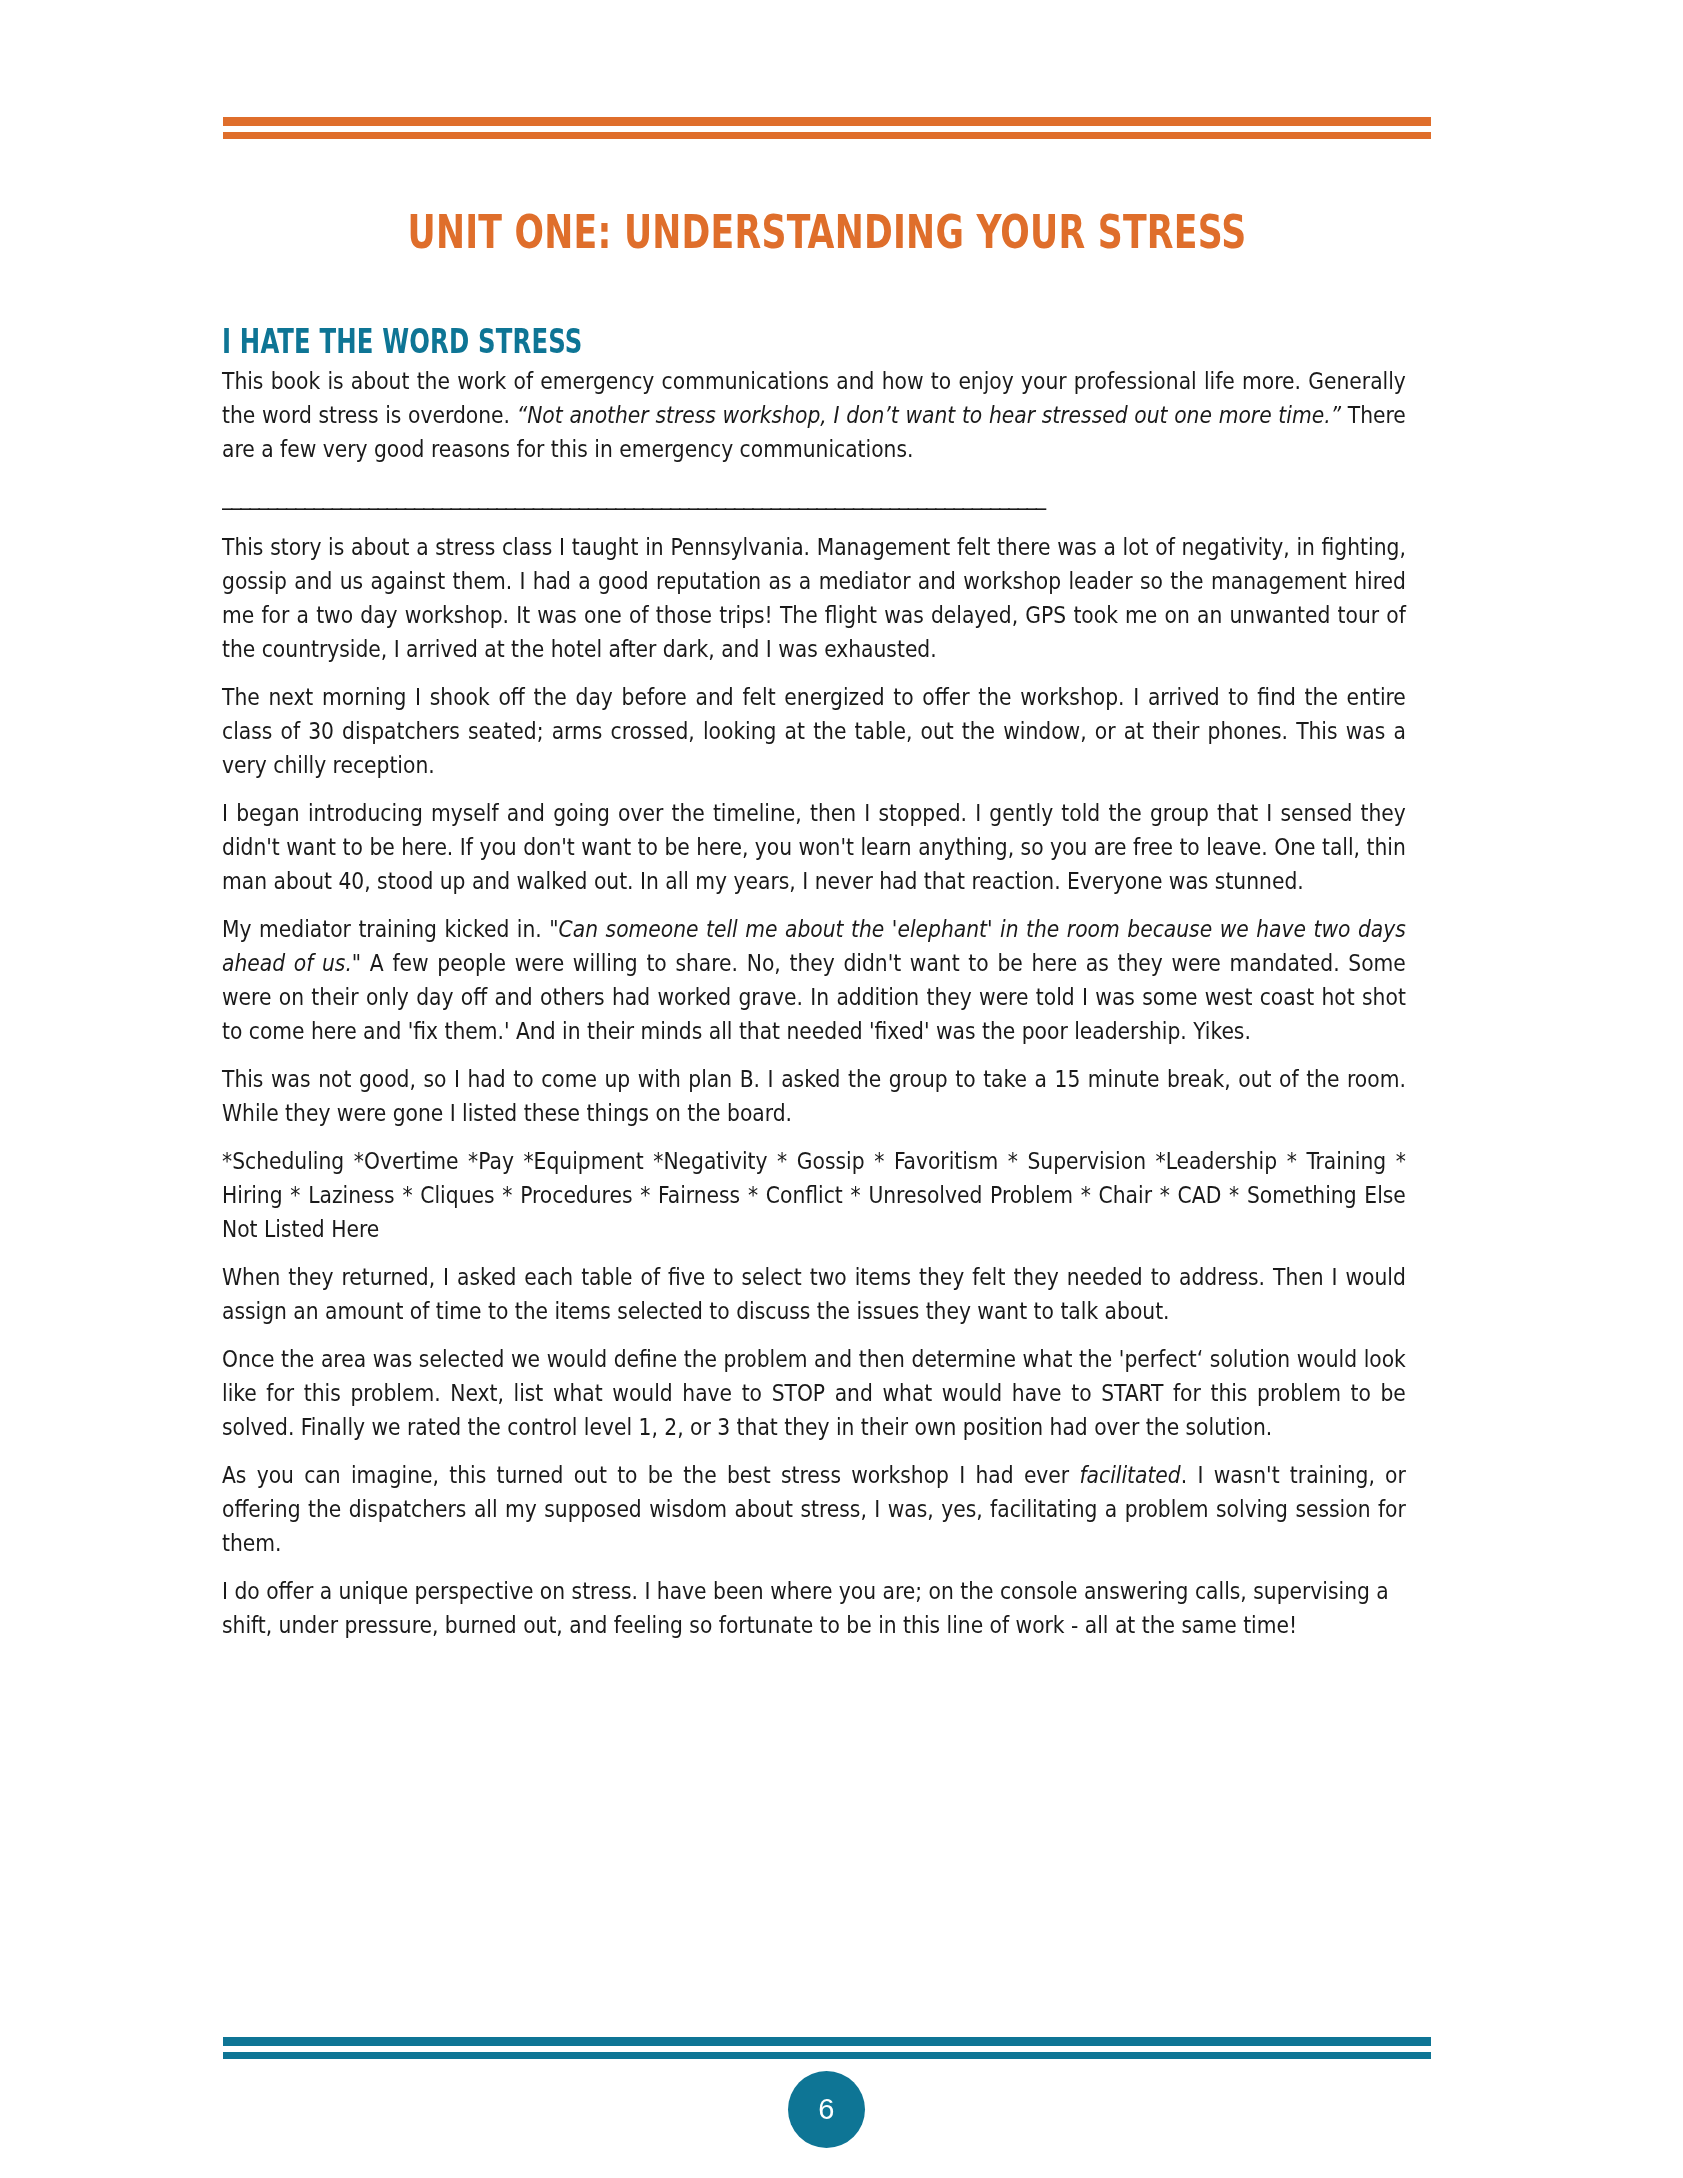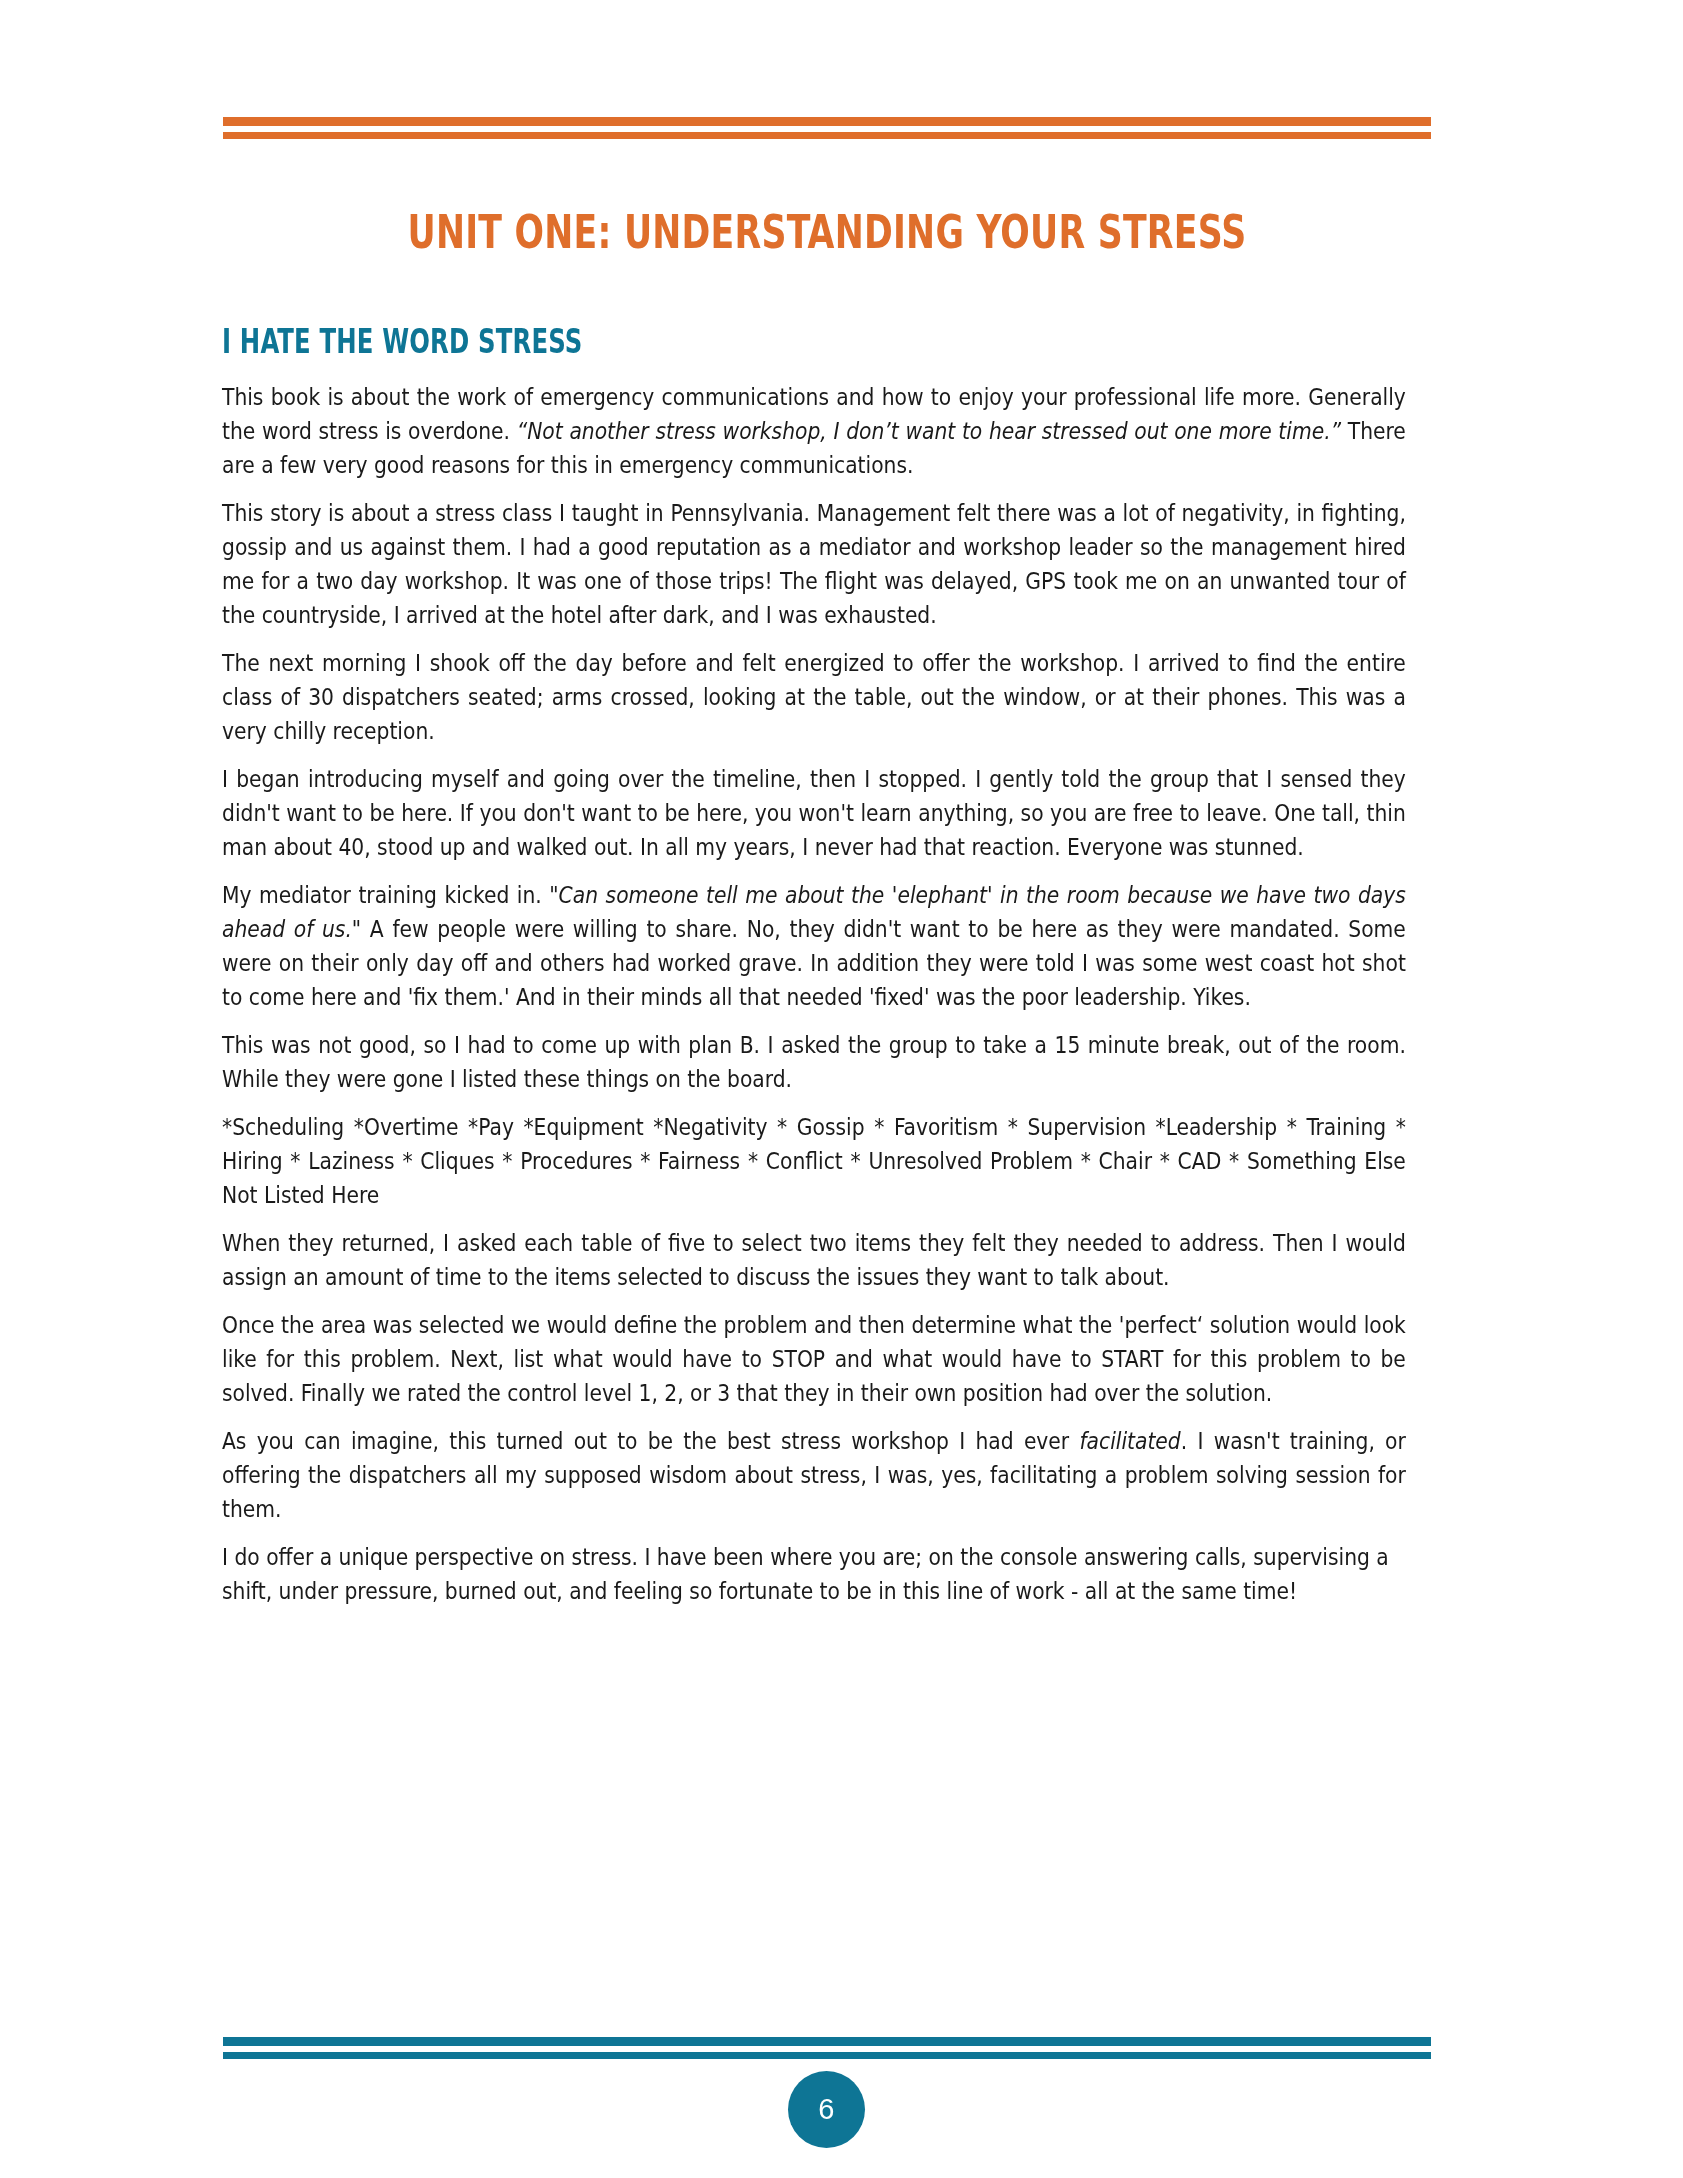--- a/index.html
+++ b/index.html
@@ -73,21 +73,21 @@
     letter-spacing: 0.2px;
     transform: scaleX(0.82);
     transform-origin: left top;
     white-space: nowrap;
   }
 
   
   .body-block {
     position: absolute;
     left: 222px;
-    top: 380px;
+    top: 364px;
     width: 1208px;
     color: #1a1a1a;
   }
 
   .para {
     font-size: 23px;
     line-height: 34px;
     text-align: justify;
     text-justify: inter-word;
     margin: 0 0 14px 0;
@@ -164,20 +164,21 @@
   </div>
 
   <h1 class="unit-title">UNIT ONE: UNDERSTANDING YOUR STRESS</h1>
 
   <h2 class="section-heading">I HATE THE WORD STRESS</h2>
 
   <div class="body-block">
 
     <p class="para"><span>This book is about the work of emergency communications and how to enjoy your professional life more. Generally the word stress is overdone. </span><em>“Not another stress workshop, I don’t want to hear stressed out one more time.”</em><span> There are a few very good reasons for this in emergency communications.</span></p>
 
+    <div class="divider-underscores">__________________________________________________________________________________________</div>
 
     <p class="para">This story is about a stress class I taught in Pennsylvania. Management felt there was a lot of negativity, in fighting, gossip and us against them. I had a good reputation as a mediator and workshop leader so the management hired me for a two day workshop. It was one of those trips! The flight was delayed, GPS took me on an unwanted tour of the countryside, I arrived at the hotel after dark, and I was exhausted.</p>
 
     <p class="para">The next morning I shook off the day before and felt energized to offer the workshop. I arrived to find the entire class of 30 dispatchers seated; arms crossed, looking at the table, out the window, or at their phones. This was a very chilly reception.</p>
 
     <p class="para">I began introducing myself and going over the timeline, then I stopped. I gently told the group that I sensed they didn't want to be here. If you don't want to be here, you won't learn anything, so you are free to leave. One tall, thin man about 40, stood up and walked out. In all my years, I never had that reaction. Everyone was stunned.</p>
 
     <p class="para"><span>My mediator training kicked in. </span><em>"Can someone tell me about the 'elephant' in the room because we have two days ahead of us."</em><span> A few people were willing to share. No, they didn't want to be here as they were mandated. Some were on their only day off and others had worked grave. In addition they were told I was some west coast hot shot to come here and 'fix them.' And in their minds all that needed 'fixed' was the poor leadership. Yikes.</span></p>
 
     <p class="para">This was not good, so I had to come up with plan B. I asked the group to take a 15 minute break, out of the room. While they were gone I listed these things on the board.</p>

